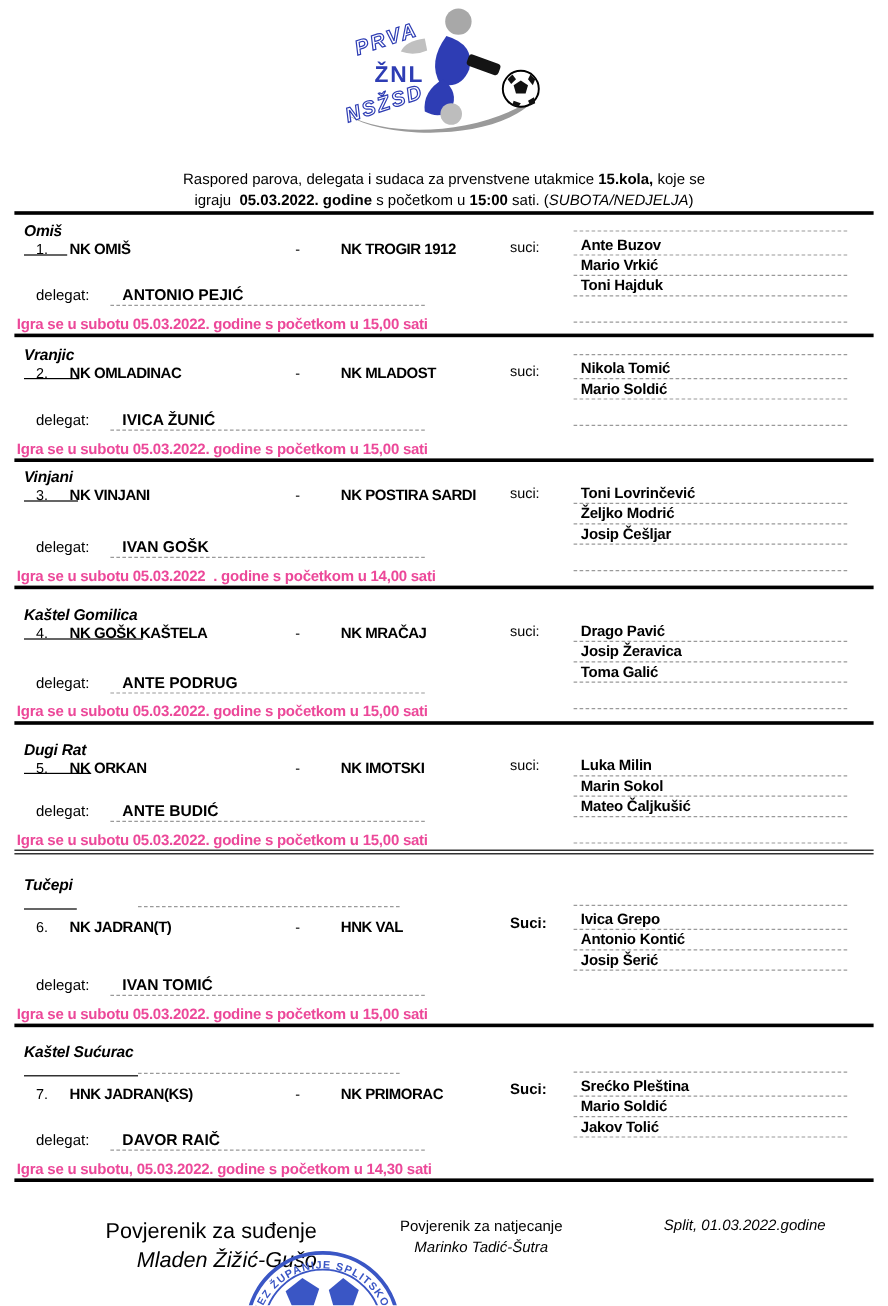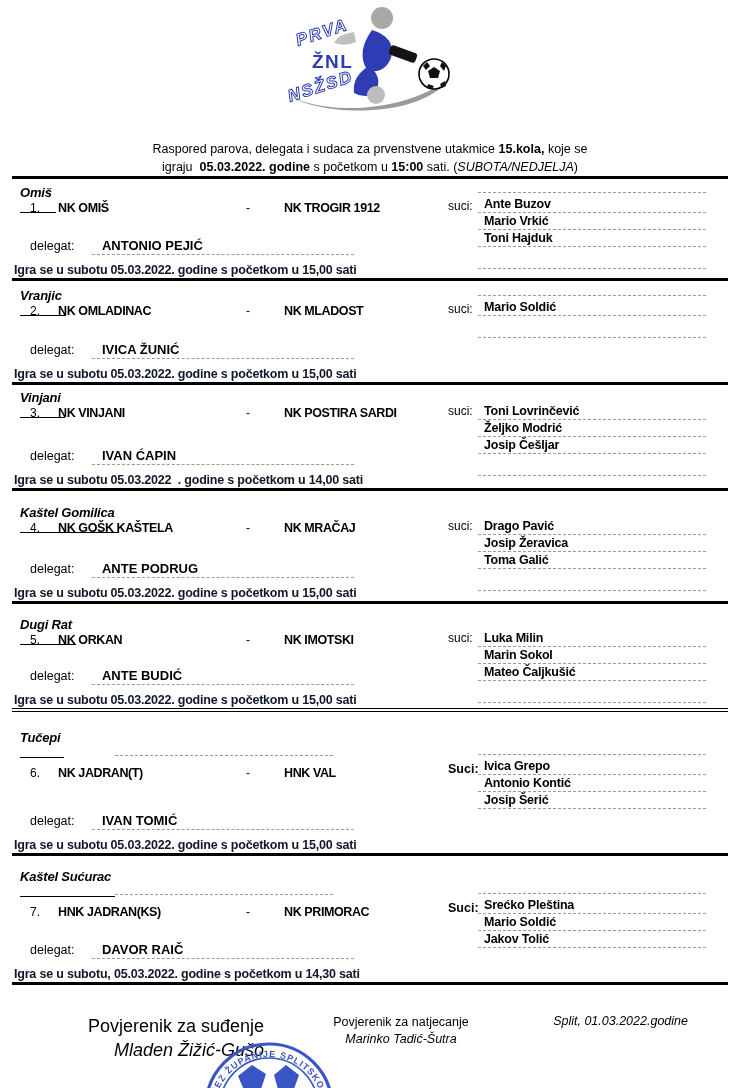--- a/index.html
+++ b/index.html
@@ -22,33 +22,33 @@
   .block.dbl { border-bottom:4px double #000; }
   .loc { position:absolute; top:0; left:8px; font-weight:bold; font-style:italic; font-size:13px;
          border-bottom:1.6px solid #000; padding:0 4px 12px 0; letter-spacing:-0.2px; }
   .trow { position:absolute; left:18px; top:16px; display:flex; align-items:baseline; }
   .roomy .trow { top:36px; }
   .num  { width:28px; font-size:12px; }
   .home { width:188px; font-weight:bold; font-size:12.5px; letter-spacing:-0.4px; }
   .vs   { width:38px; font-size:12px; }
   .away { font-weight:bold; font-size:12.5px; letter-spacing:-0.4px; }
   .topdash { position:absolute; left:103px; width:218px; border-top:1px dashed #9a9a9a; top:25px; }
-  .suci { position:absolute; left:436px; top:14px; font-size:12px; }
+  .suci { position:absolute; left:413px; top:14px; font-size:12px; }
   .roomy .suci { top:32px; font-weight:bold; font-size:12.5px; }
   .reflist { position:absolute; left:466px; top:13px; width:228px; }
   .reflist.hastop { top:7px; }
   .roomy .reflist { top:24px; }
   .rtop  { height:0; border-top:1px dashed #9a9a9a; margin-bottom:3px; }
   .rline { height:17px; line-height:16px; border-bottom:1px dashed #9a9a9a;
            font-weight:bold; font-size:12.5px; padding-left:6px; letter-spacing:-0.2px; }
   .rempty{ height:12px; margin-top:10px; border-bottom:1px dashed #9a9a9a; }
   .drow  { position:absolute; left:18px; bottom:23px; font-size:12.5px; }
   .dname { display:inline-block; min-width:262px; border-bottom:1px dashed #9a9a9a;
            font-weight:bold; font-size:13px; margin-left:14px; padding:0 0 1px 10px; }
-  .note  { position:absolute; left:2px; bottom:1px; color:#0f172a; font-weight:bold;
+  .note  { position:absolute; left:2px; bottom:1px; color:#ec4899; font-weight:bold;
            font-size:12.5px; letter-spacing:-0.2px; white-space:pre; }
 
   
   .f1 { position:absolute; top:1014px; left:52px;  width:212px; text-align:right; font-size:18px; line-height:1.35; }
   .f2 { position:absolute; top:1014px; left:292px; width:218px; text-align:center; font-size:12.5px; line-height:1.35; }
   .f3 { position:absolute; top:1014px; right:52px; font-style:italic; font-size:12.5px; }
   .stamp { position:absolute; left:202px; top:1040px; width:134px; height:134px; }
 
   
   .otext { font-family:"Liberation Sans",sans-serif; font-style:italic; font-weight:bold;
@@ -113,20 +113,21 @@
     <div class="loc">Vranjic</div>
     <div class="trow">
       <span class="num">2.</span>
       <span class="home">NK OMLADINAC</span>
       <span class="vs">-</span>
       <span class="away">NK MLADOST</span>
     </div>
     <span class="suci">suci:</span>
     <div class="reflist hastop">
       <div class="rtop"></div>
+      <div class="rline">Nikola Tomić</div>
       <div class="rline">Mario Soldić</div>
       <div class="rempty"></div>
     </div>
     <div class="drow">
       <span>delegat:</span>
       <span class="dname">IVICA ŽUNIĆ</span>
     </div>
     <div class="note">Igra se u subotu 05.03.2022. godine s početkom u 15,00 sati</div>
   </section>
 
@@ -140,21 +141,21 @@
     </div>
     <span class="suci">suci:</span>
     <div class="reflist">
       <div class="rline">Toni Lovrinčević</div>
       <div class="rline">Željko Modrić</div>
       <div class="rline">Josip Češljar</div>
       <div class="rempty"></div>
     </div>
     <div class="drow">
       <span>delegat:</span>
-      <span class="dname">IVAN ĆAPIN</span>
+      <span class="dname">IVAN GOŠK</span>
     </div>
     <div class="note">Igra se u subotu 05.03.2022  . godine s početkom u 14,00 sati</div>
   </section>
 
   <section class="block" style="top:505px;height:99px;">
     <div class="loc">Kaštel Gomilica</div>
     <div class="trow">
       <span class="num">4.</span>
       <span class="home">NK GOŠK KAŠTELA</span>
       <span class="vs">-</span>

